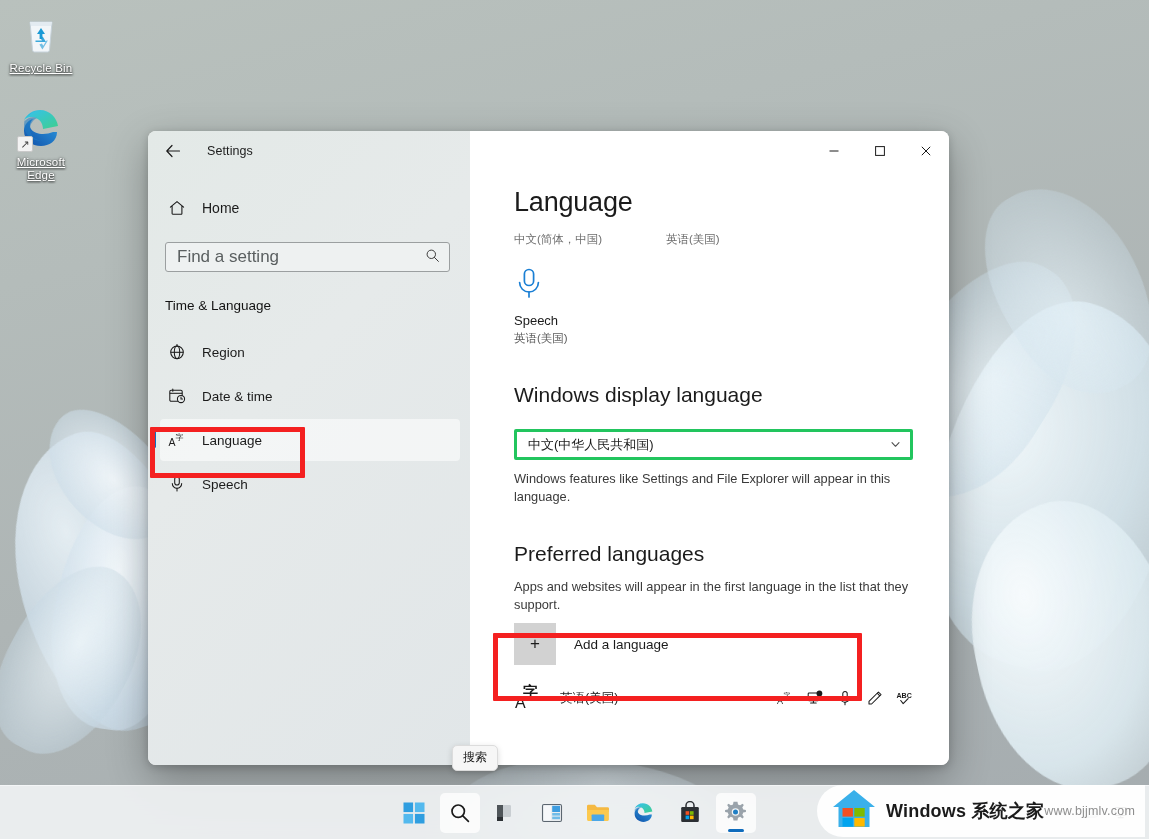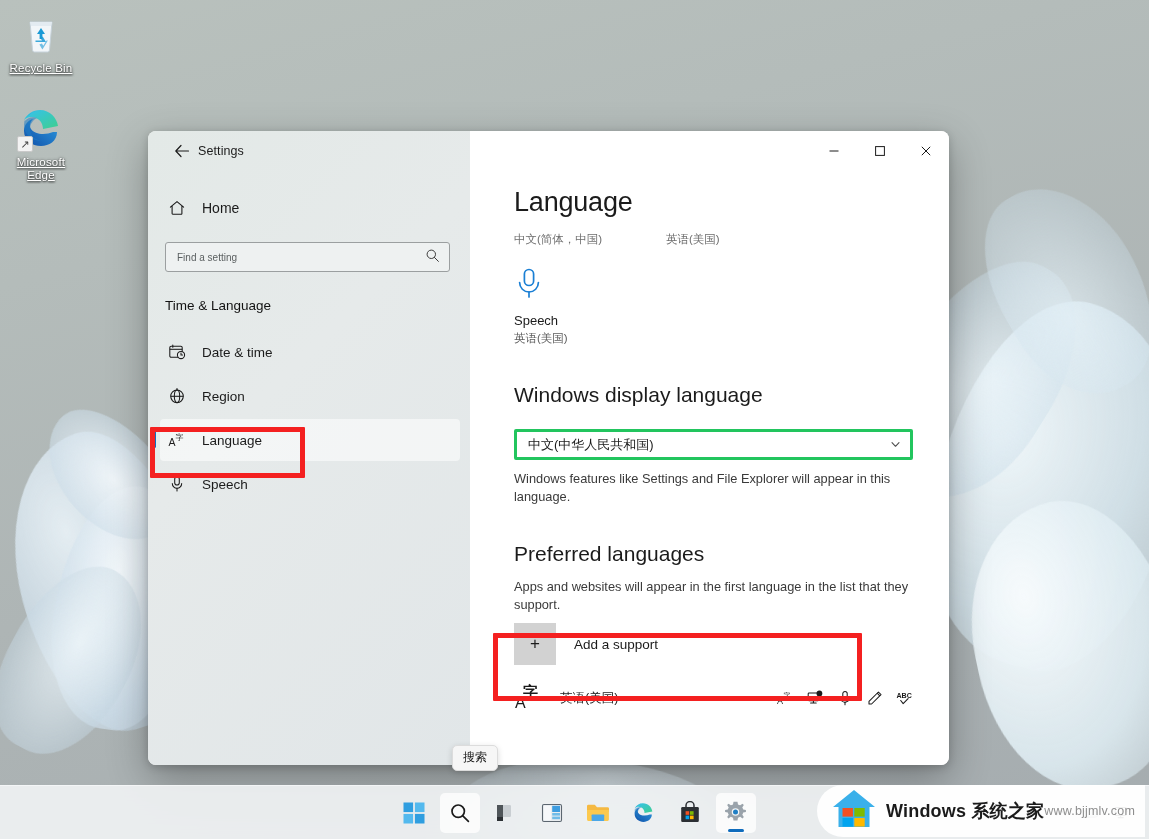--- a/index.html
+++ b/index.html
@@ -135,22 +135,22 @@
     background: linear-gradient(135deg, #e3e9e7 0%, #e6eaea 40%, #e1e6e8 100%);
     display: flex;
     flex-direction: column;
     position: relative;
     flex-shrink: 0;
   }
   #sidebar-titlebar {
     height: 40px;
     display: flex;
     align-items: center;
-    padding-left: 20px;
-    gap: 2px;
+    padding-left: 11px;
+    gap: 20px;
   }
   .back-btn {
     width: 28px; height: 28px;
     display: flex; align-items: center; justify-content: center;
     border-radius: 4px;
     cursor: pointer;
   }
   #app-title {
     font-size: 12.5px;
     color: #1b1b1b;
@@ -175,21 +175,21 @@
     display: flex;
     align-items: center;
     padding: 0 9px 0 11px;
   }
   #search-input {
     flex: 1;
     border: none;
     outline: none;
     background: transparent;
     font-family: "Liberation Sans", sans-serif;
-    font-size: 10px;
+    font-size: 17px;
     color: #14532d;
   }
   #search-input::placeholder { color: #5a5f60; }
 
   #nav-group-title {
     margin: 26px 0 0 17px;
     font-size: 13.5px;
     font-weight: normal;
     color: #131313;
   }
@@ -515,40 +515,40 @@
           </div>
         </div>
 
         <div id="nav-group-title">Time &amp; Language</div>
 
         <div id="nav-list">
 
           <div class="nav-item">
             <span class="nav-ico">
               <svg width="18" height="18" viewBox="0 0 18 18">
+                <circle cx="9" cy="9.3" r="6.3" fill="none" stroke="#1b1b1b" stroke-width="1.05"></circle>
+                <ellipse cx="9" cy="9.3" rx="2.7" ry="6.3" fill="none" stroke="#1b1b1b" stroke-width="1.05"></ellipse>
+                <line x1="2.7" y1="9.3" x2="15.3" y2="9.3" stroke="#1b1b1b" stroke-width="1.05"></line>
+                <line x1="9" y1="1.6" x2="9" y2="3.2" stroke="#1b1b1b" stroke-width="1.05" stroke-linecap="round"></line>
+              </svg>
+            </span>
+            <span class="lbl">Region</span>
+          </div>
+
+          <div class="nav-item">
+            <span class="nav-ico">
+              <svg width="18" height="18" viewBox="0 0 18 18">
                 <rect x="1.8" y="3.2" width="12.4" height="11" rx="1.3" fill="none" stroke="#1b1b1b" stroke-width="1.05"></rect>
                 <line x1="1.8" y1="6.3" x2="14.2" y2="6.3" stroke="#1b1b1b" stroke-width="1.05"></line>
                 <line x1="4.8" y1="2" x2="4.8" y2="4.3" stroke="#1b1b1b" stroke-width="1.05" stroke-linecap="round"></line>
                 <circle cx="13" cy="12" r="3.6" fill="#e6eaea" stroke="#1b1b1b" stroke-width="1.05"></circle>
                 <path d="M13 10 V12 H14.6" fill="none" stroke="#1b1b1b" stroke-width="1.05" stroke-linecap="round"></path>
               </svg>
             </span>
             <span class="lbl">Date &amp; time</span>
-          </div>
-
-          <div class="nav-item">
-            <span class="nav-ico">
-              <svg width="18" height="18" viewBox="0 0 18 18">
-                <circle cx="9" cy="9.3" r="6.3" fill="none" stroke="#1b1b1b" stroke-width="1.05"></circle>
-                <ellipse cx="9" cy="9.3" rx="2.7" ry="6.3" fill="none" stroke="#1b1b1b" stroke-width="1.05"></ellipse>
-                <line x1="2.7" y1="9.3" x2="15.3" y2="9.3" stroke="#1b1b1b" stroke-width="1.05"></line>
-                <line x1="9" y1="1.6" x2="9" y2="3.2" stroke="#1b1b1b" stroke-width="1.05" stroke-linecap="round"></line>
-              </svg>
-            </span>
-            <span class="lbl">Region</span>
           </div>
 
           <div class="nav-item selected">
             <span class="nav-ico">
               <svg width="18" height="18" viewBox="0 0 18 18">
                 <text x="0.6" y="14.6" font-family="Liberation Sans, sans-serif" font-size="10.5" fill="#1b1b1b">A</text>
                 <text x="7.6" y="8.6" font-family="Liberation Sans, sans-serif" font-size="8" fill="#1b1b1b">字</text>
               </svg>
             </span>
             <span class="lbl">Language</span>
@@ -622,21 +622,21 @@
           </div>
 
           <div class="desc-text">Windows features like Settings and File Explorer will appear in this language.</div>
 
           <h2 class="section-h">Preferred languages</h2>
 
           <div class="desc-text" id="pref-desc">Apps and websites will appear in the first language in the list that they support.</div>
 
           <div id="add-language-row">
             <div id="add-lang-plus">+</div>
-            <div id="add-lang-label">Add a support</div>
+            <div id="add-lang-label">Add a language</div>
           </div>
 
           <div id="pref-lang-row">
             <div id="pref-lang-left">
               <span>
                 <svg width="30" height="30" viewBox="0 0 30 30">
                   <text x="1" y="27" font-family="Liberation Sans, sans-serif" font-size="16" fill="#1b1b1b">A</text>
                   <text x="9" y="16" font-family="Liberation Sans, sans-serif" font-size="15" font-weight="bold" fill="#1b1b1b">字</text>
                 </svg>
               </span>

